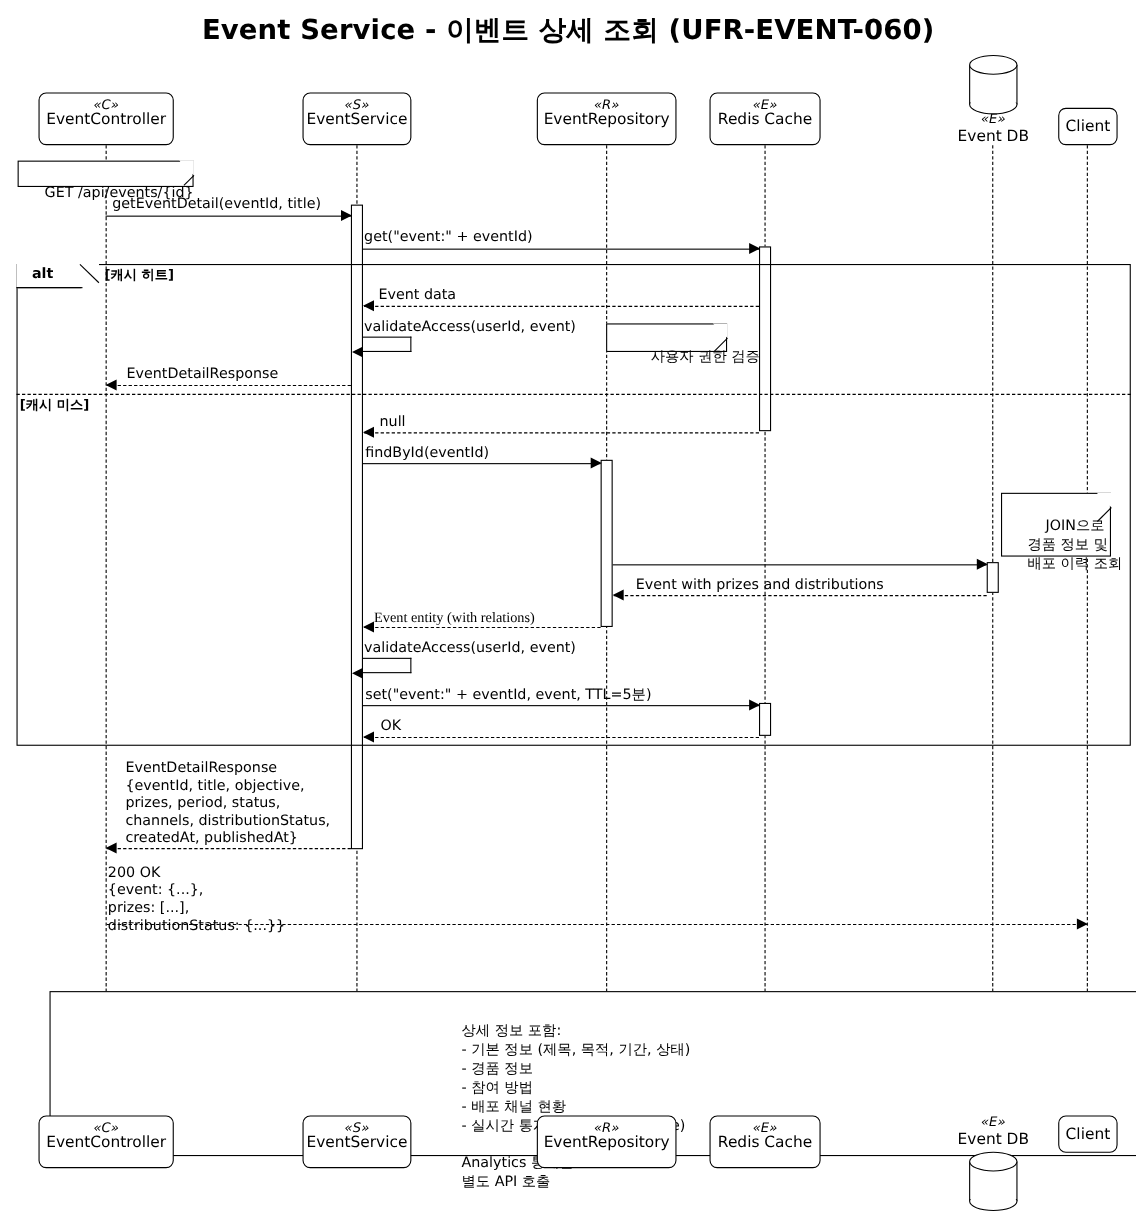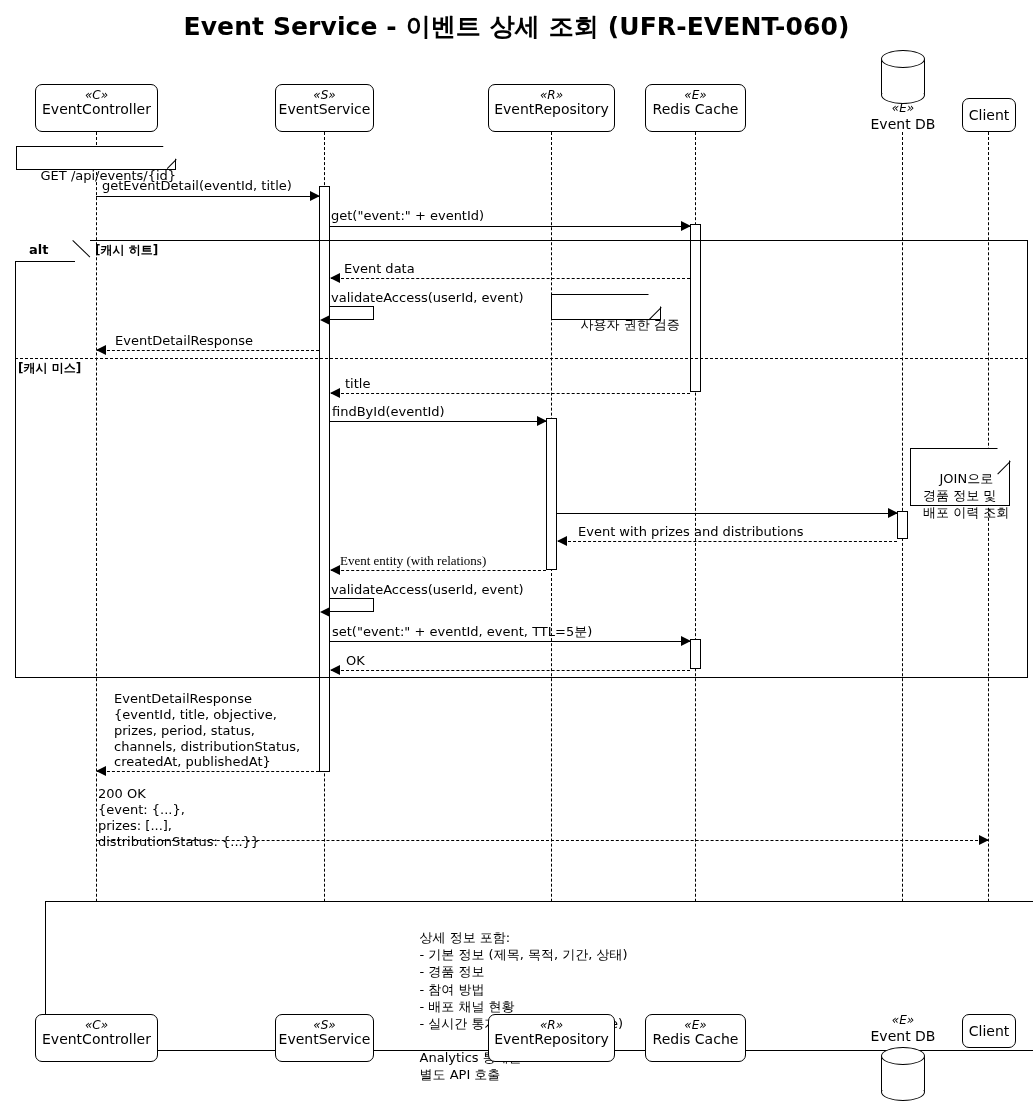--- a/index.html
+++ b/index.html
@@ -46,21 +46,21 @@
   .mlabel{position:absolute;font-size:13px;color:#000;white-space:pre;line-height:1.22;}
 
   
   .selfmsg{position:absolute;box-sizing:border-box;border:1.3px solid #000;border-left:none;background:transparent;}
   .selfmsg .ahead{position:absolute;left:-10px;bottom:-6px;width:0;height:0;
                   border-top:5px solid transparent;border-bottom:5px solid transparent;
                   border-right:10px solid #000;}
 
   
   .note{position:absolute;background:#fff;border:1.3px solid #000;box-sizing:border-box;
-        font-size:13px;line-height:1.32;padding:4px 12px;color:#000;white-space:pre;}
+        font-size:13px;line-height:1.32;padding:4px 23px;color:#000;white-space:pre;}
   .note .foldtri{position:absolute;right:-1px;top:-1px;width:0;height:0;
                  border-left:13px solid transparent;border-top:13px solid #fff;}
 
   
   .frag{position:absolute;border:1.4px solid #000;box-sizing:border-box;background:transparent;}
   .fraglabelbox{position:absolute;left:0;top:0;border-right:1.4px solid #000;border-bottom:1.4px solid #000;
                 background:#fff;box-sizing:border-box;font-size:13px;font-weight:bold;
                 padding:2px 12px 2px 14px;color:#000;}
   .fragop{position:absolute;font-size:12px;font-weight:bold;color:#000;white-space:pre;}
   .fragdiv{position:absolute;height:0;border-top:1.4px dashed #000;}
@@ -162,21 +162,21 @@
   <div class="selfmsg" style="left:330px;top:306px;width:44px;height:14px;">
     <div class="ahead"></div>
   </div>
 
   <div class="mlabel" style="left:115px;top:333px;">EventDetailResponse</div>
   <div class="msg l dash" style="left:97px;top:350px;width:222px;">
     <div class="line"></div>
       <div class="head"></div>
   </div>
 
-  <div class="mlabel" style="left:345px;top:376px;">title</div>
+  <div class="mlabel" style="left:345px;top:376px;">null</div>
   <div class="msg l dash" style="left:331px;top:393px;width:359px;">
     <div class="line"></div>
       <div class="head"></div>
   </div>
 
   <div class="mlabel" style="left:332px;top:404px;">findById(eventId)</div>
   <div class="msg r" style="left:330px;top:421px;width:216px;">
     <div class="line"></div>
       <div class="head"></div>
   </div>

